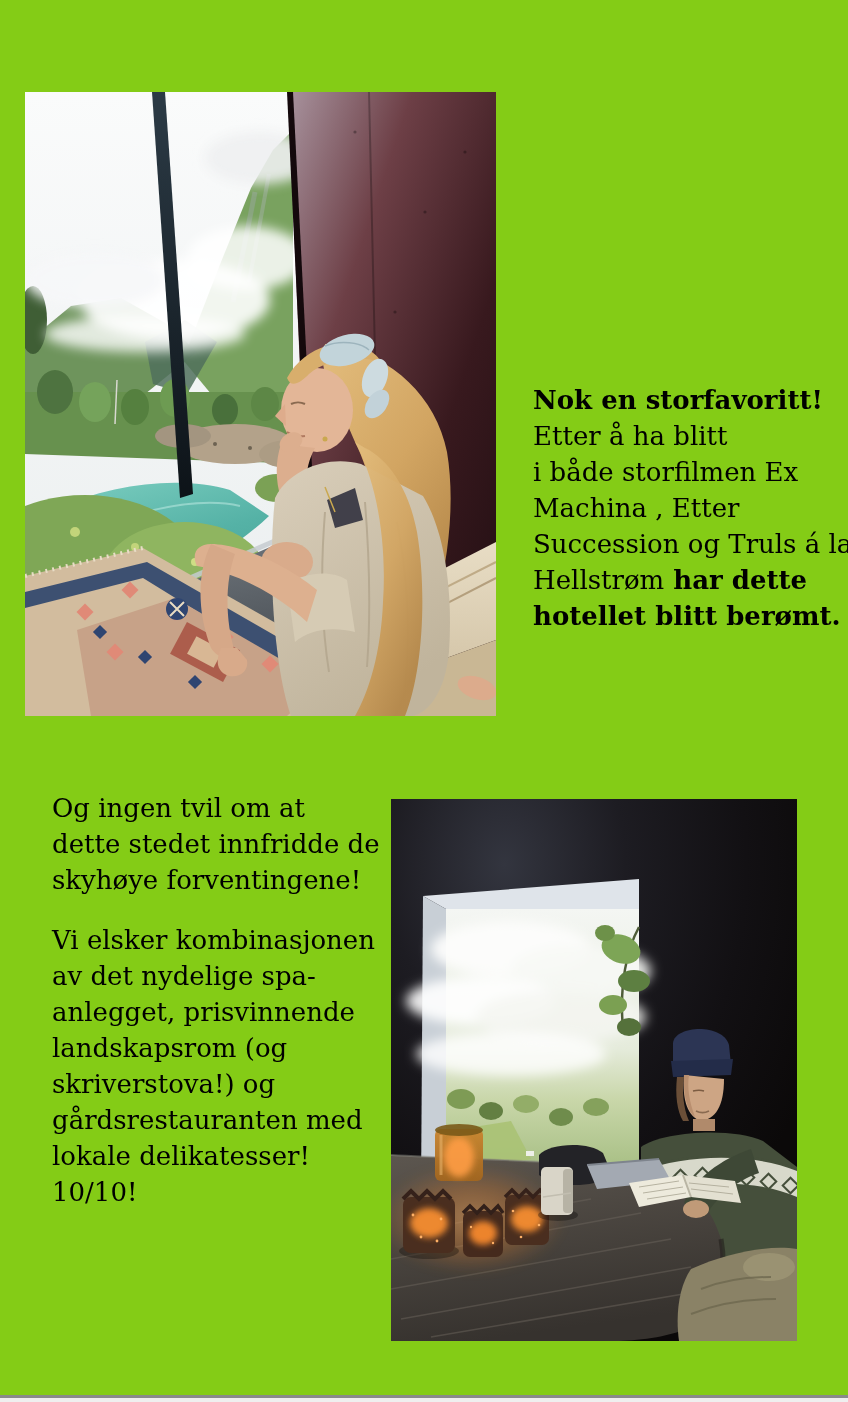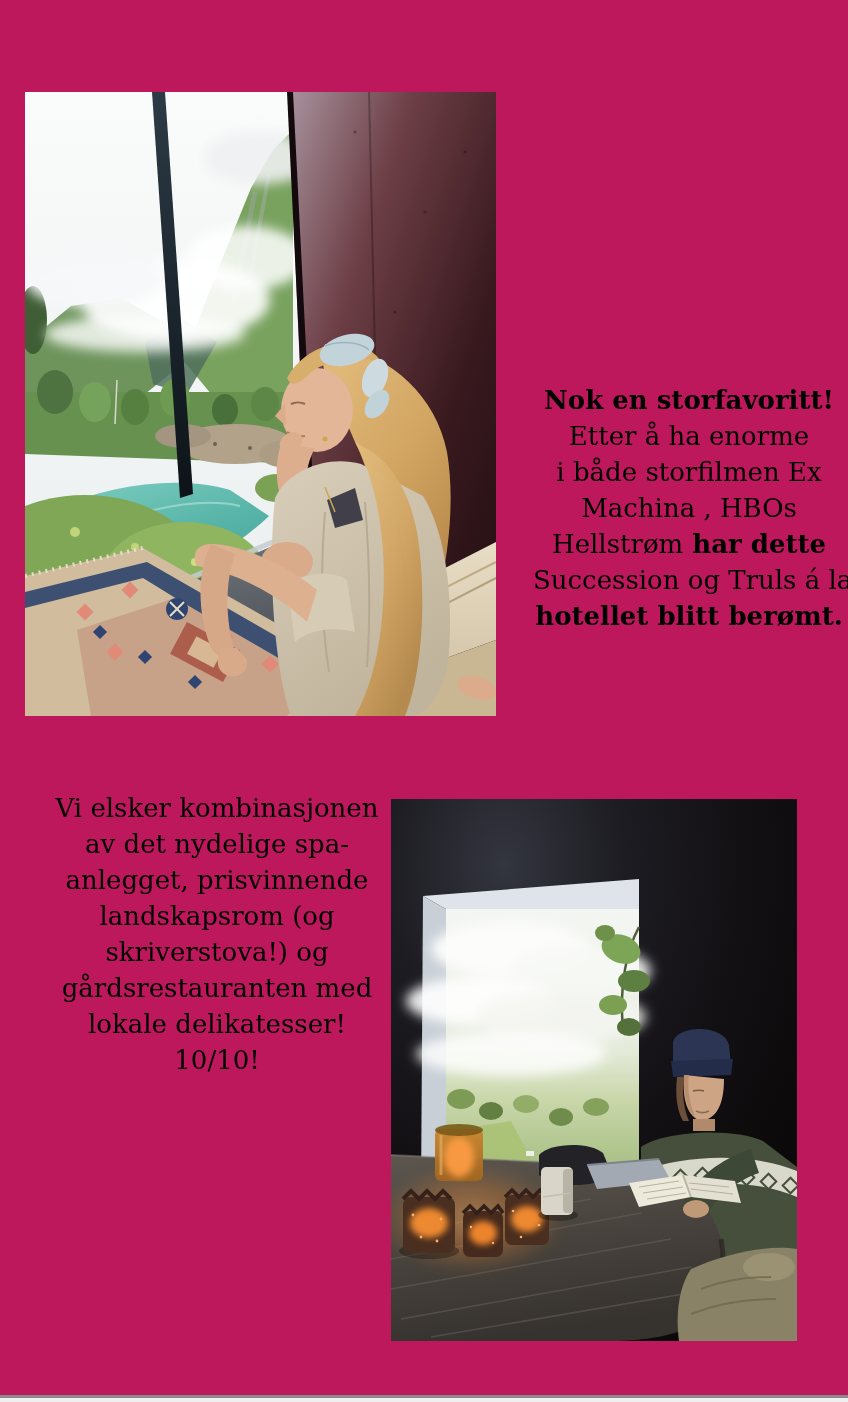--- a/index.html
+++ b/index.html
@@ -1,29 +1,29 @@
 <!DOCTYPE html>
 <html><head>
 <meta charset="utf-8">
 <style>
   html,body{margin:0;padding:0;background:#ffffff;}
-  .page{position:relative;width:848px;height:1402px;background:#be185d;overflow:hidden;
-        font-family:"DejaVu Serif","Liberation Serif",serif;color:#000;text-align:center;}
+  .page{position:relative;width:848px;height:1402px;background:#84cc16;overflow:hidden;
+        font-family:"DejaVu Serif","Liberation Serif",serif;color:#000;}
   .photo{position:absolute;overflow:hidden;}
   .photo svg{display:block;}
   #photo1{left:25px;top:92px;width:471px;height:624px;}
   #photo2{left:391px;top:799px;width:406px;height:542px;}
   .textblock{position:absolute;font-size:26px;line-height:36px;color:#000;}
   #intro{left:533px;top:382px;width:312px;}
   #review{left:52px;top:790px;width:330px;}
   .line{white-space:nowrap;}
   .b{font-weight:bold;}
   .i{}
   .prewrap{white-space:pre-line;margin:0;}
-  #review .prewrap + .prewrap{margin-top:52px;}
+  #review .prewrap + .prewrap{margin-top:24px;}
   .divider-line{position:absolute;left:0;top:1395px;width:848px;height:3px;background:#8a8a8a;}
   .divider-below{position:absolute;left:0;top:1398px;width:848px;height:4px;background:#efefef;}
 </style>
 </head>
 <body>
 
 <div class="page">
 
   <figure class="photo" id="photo1" style="margin:0;">
     <svg width="471" height="624" viewBox="0 0 471 624" xmlns="http://www.w3.org/2000/svg">
@@ -207,29 +207,32 @@
         <path d="M292,498 C258,470 212,452 186,452 C172,452 166,462 172,474 C210,480 252,502 282,530 Z" fill="#ddb08f"></path>
         <path d="M186,452 C172,480 172,520 186,556 C192,566 204,568 210,560 C200,528 200,490 210,462 Z" fill="#d6a888"></path>
         <path d="M196,556 C190,570 192,580 204,584 C216,586 224,578 222,568 L212,556 Z" fill="#d8aa8a"></path>
         <ellipse cx="452" cy="596" rx="20" ry="11" fill="#dcab8c" transform="rotate(18 452 596)"></ellipse>
       </g>
     </svg>
   </figure>
 
   <div class="textblock" id="intro">
     <div class="line"><span class="b">Nok en storfavoritt!</span></div>
-    <div class="line"><span>Etter å ha enorme</span></div>
+    <div class="line"><span>Etter å ha blitt</span></div>
     <div class="line"><span>i både storfilmen </span><span class="i">Ex</span></div>
-    <div class="line"><span class="i">Machina</span><span> , HBOs</span></div>
+    <div class="line"><span class="i">Machina</span><span> , Etter</span></div>
+    <div class="line"><span class="i">Succession og Truls á la</span></div>
     <div class="line"><span class="i">Hellstrøm</span><span class="b"> har dette</span></div>
-    <div class="line"><span class="i">Succession og Truls á la</span></div>
     <div class="line"><span class="b">hotellet blitt berømt.</span></div>
   </div>
 
   <div class="textblock" id="review">
+    <p class="prewrap">Og ingen tvil om at
+dette stedet innfridde de
+skyhøye forventingene!</p>
     <p class="prewrap">Vi elsker kombinasjonen
 av det nydelige spa-
 anlegget, prisvinnende
 landskapsrom (og
 skriverstova!) og
 gårdsrestauranten med
 lokale delikatesser!
 10/10!</p>
   </div>
 

